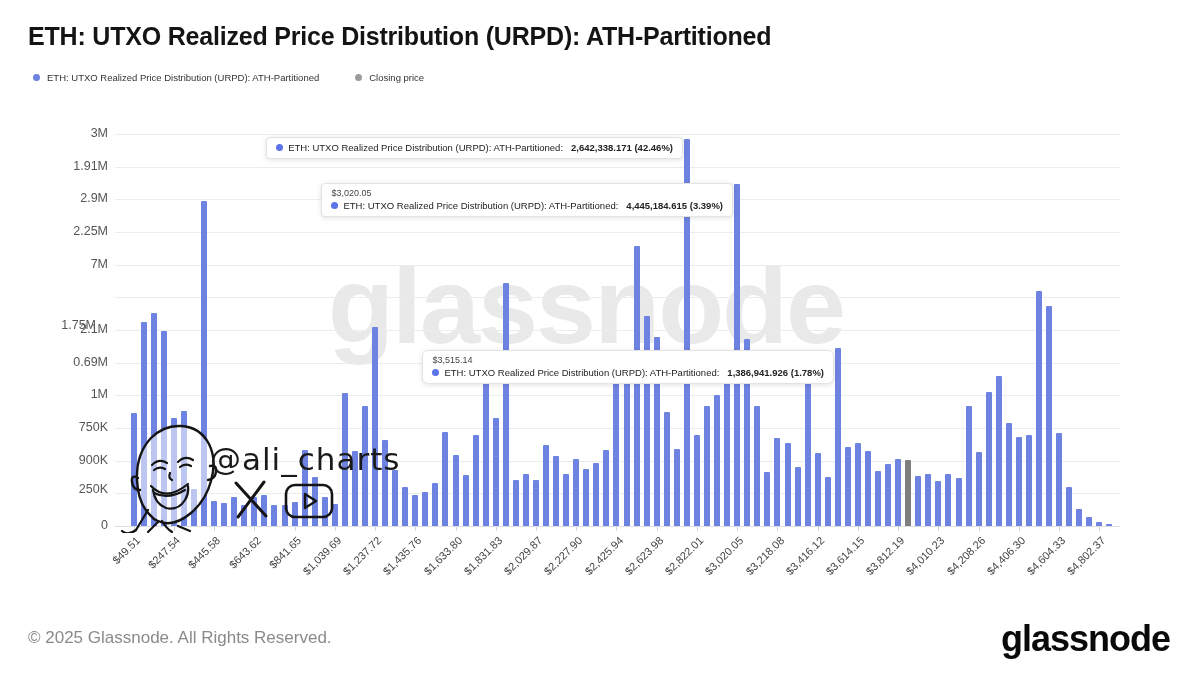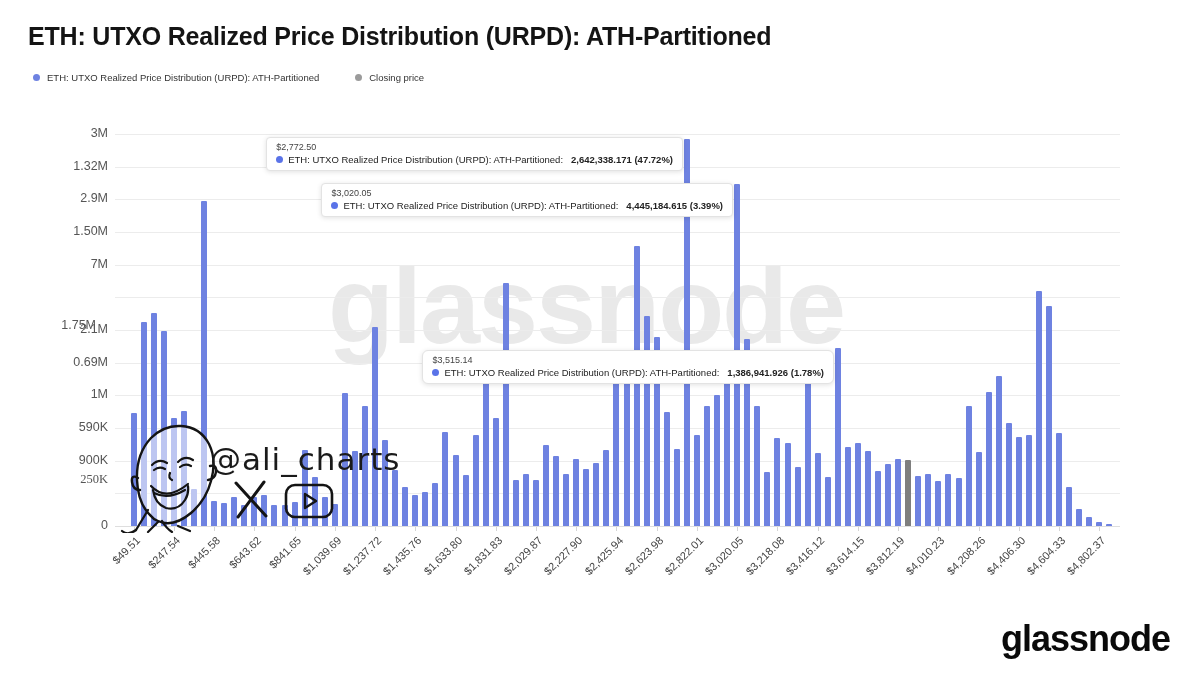--- a/index.html
+++ b/index.html
@@ -55,41 +55,41 @@
       <span>Closing price</span>
     </div>
   </div>
 
   <div class="wm-brand">glassnode</div>
 
   <div id="plot">
       <div class="gridline" style="top: 134px;"></div>
       <div class="ylab" style="top: 126px; left: 28px;">3M</div>
       <div class="gridline" style="top: 166.667px;"></div>
-      <div class="ylab" style="top: 158.667px; left: 28px;">1.32M</div>
+      <div class="ylab" style="top: 158.667px; left: 28px;">1.91M</div>
       <div class="gridline" style="top: 199.333px;"></div>
       <div class="ylab" style="top: 191.333px; left: 28px;">2.9M</div>
       <div class="gridline" style="top: 232px;"></div>
-      <div class="ylab" style="top: 224px; left: 28px;">1.50M</div>
+      <div class="ylab" style="top: 224px; left: 28px;">2.25M</div>
       <div class="gridline" style="top: 264.667px;"></div>
       <div class="ylab" style="top: 256.667px; left: 28px;">7M</div>
       <div class="gridline" style="top: 297.333px;"></div>
       <div class="ylab" style="top: 289.333px; left: 16px; margin-top: 29px;">1.75M</div>
       <div class="gridline" style="top: 330px;"></div>
       <div class="ylab" style="top: 322px; left: 28px;">2.1M</div>
       <div class="gridline" style="top: 362.667px;"></div>
       <div class="ylab" style="top: 354.667px; left: 28px;">0.69M</div>
       <div class="gridline" style="top: 395.333px;"></div>
       <div class="ylab" style="top: 387.333px; left: 28px;">1M</div>
       <div class="gridline" style="top: 428px;"></div>
-      <div class="ylab" style="top: 420px; left: 28px;">590K</div>
+      <div class="ylab" style="top: 420px; left: 28px;">750K</div>
       <div class="gridline" style="top: 460.667px;"></div>
       <div class="ylab" style="top: 452.667px; left: 28px;">900K</div>
       <div class="gridline" style="top: 493.333px;"></div>
-      <div class="ylab" style="top: 472px; left: 28px; font-family: Liberation Serif, serif;">250K</div>
+      <div class="ylab" style="top: 482px; left: 28px;">250K</div>
       <div class="gridline zero" style="top: 526px;"></div>
       <div class="ylab" style="top: 518px; left: 28px;">0</div>
       <div class="bar" style="left: 130.6px; top: 412.973px; height: 113.027px; background: rgb(110, 130, 225);"></div>
       <div class="bar" style="left: 140.66px; top: 322.16px; height: 203.84px; background: rgb(110, 130, 225);"></div>
       <div class="bar" style="left: 150.72px; top: 313.013px; height: 212.987px; background: rgb(110, 130, 225);"></div>
       <div class="bar" style="left: 160.78px; top: 331.307px; height: 194.693px; background: rgb(110, 130, 225);"></div>
       <div class="bar" style="left: 170.84px; top: 417.547px; height: 108.453px; background: rgb(110, 130, 225);"></div>
       <div class="bar" style="left: 180.9px; top: 411.013px; height: 114.987px; background: rgb(110, 130, 225);"></div>
       <div class="bar" style="left: 190.96px; top: 489.413px; height: 36.5867px; background: rgb(110, 130, 225);"></div>
       <div class="bar" style="left: 201.02px; top: 200.64px; height: 325.36px; background: rgb(110, 130, 225);"></div>
@@ -229,25 +229,24 @@
       <div class="xlab" style="right: 221.36px;">$4,208.26</div>
       <div class="tickmark" style="left: 1018.88px;"></div>
       <div class="xlab" style="right: 181.12px;">$4,406.30</div>
       <div class="tickmark" style="left: 1059.12px;"></div>
       <div class="xlab" style="right: 140.88px;">$4,604.33</div>
       <div class="tickmark" style="left: 1099.36px;"></div>
       <div class="xlab" style="right: 100.64px;">$4,802.37</div>
     </div>
 
   <div class="tooltip t1">
-    <div class="tt-price">$2,772.50</div>
     <div class="tt-line">
       <span class="dot" style="background:#5a73e8"></span>
       <span>ETH: UTXO Realized Price Distribution (URPD): ATH-Partitioned:</span>
-      <b>2,642,338.171 (47.72%)</b>
+      <b>2,642,338.171 (42.46%)</b>
     </div>
   </div>
   <div class="tooltip t2">
     <div class="tt-price">$3,020.05</div>
     <div class="tt-line">
       <span class="dot" style="background:#5a73e8"></span>
       <span>ETH: UTXO Realized Price Distribution (URPD): ATH-Partitioned:</span>
       <b>4,445,184.615 (3.39%)</b>
     </div>
   </div>
@@ -289,14 +288,15 @@
         <path d="M6,5 L36,38"></path>
           <path d="M34,4 L8,39"></path>
       </g>
     </svg>
     <svg width="52" height="40" style="position:absolute;left:283px;top:481px" viewBox="0 0 52 40">
       <rect x="3" y="4" width="46" height="32" rx="9" fill="none" stroke="#141414" stroke-width="2.6"></rect>
       <path d="M22,13 L33,20 L22,27 Z" fill="none" stroke="#141414" stroke-width="2.4" stroke-linejoin="round"></path>
     </svg>
   </div>
 
+  <div class="copyright">© 2025 Glassnode. All Rights Reserved.</div>
   <div class="brand-logo">glassnode</div>
 </div>
 
 </body></html>

